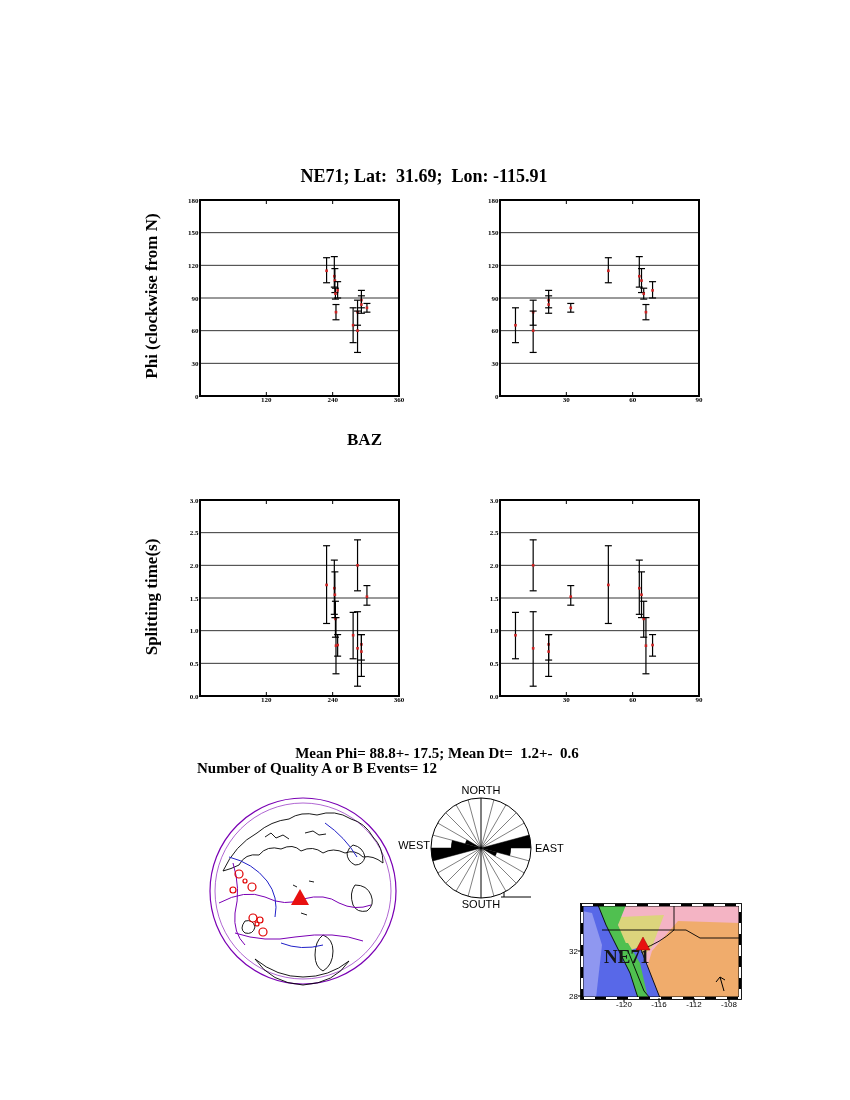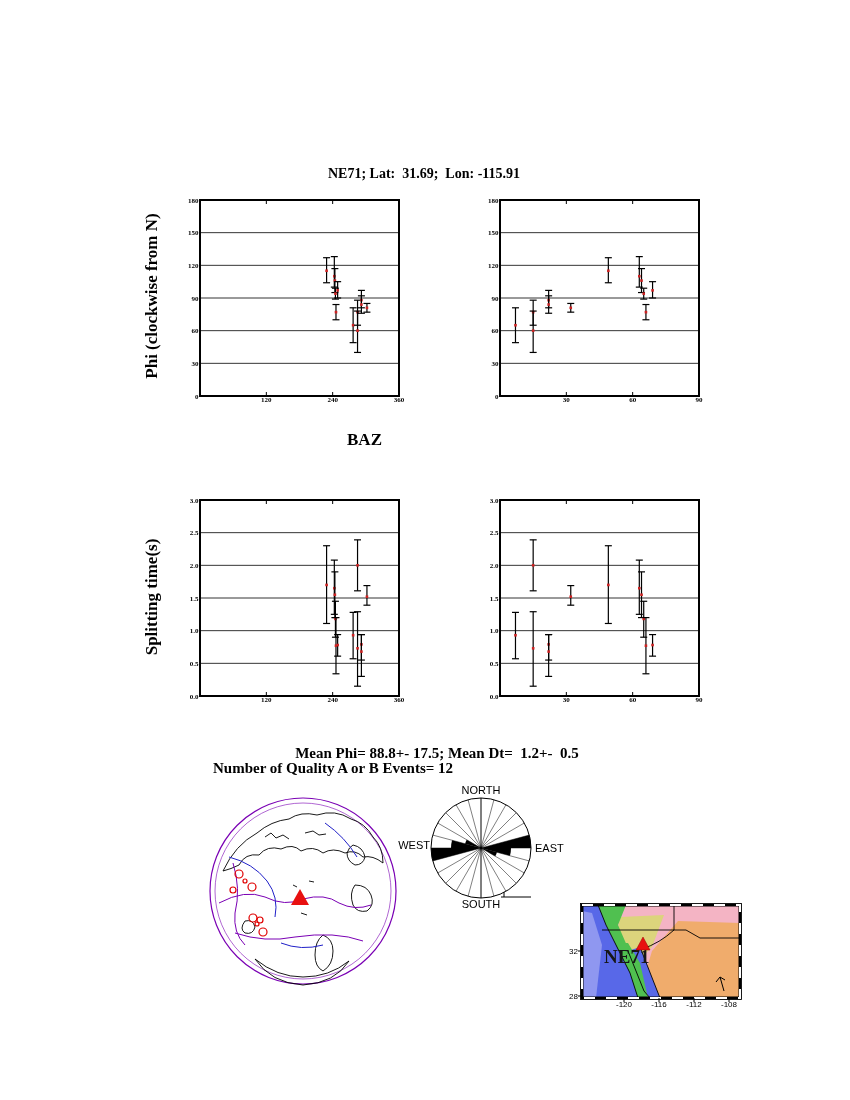--- a/index.html
+++ b/index.html
@@ -1,19 +1,19 @@
 <!DOCTYPE html>
 <html><head>
 <meta charset="utf-8">
 <style>
   html,body{margin:0;padding:0;background:#fff;}
   .page{position:relative;width:850px;height:1100px;background:#ffffff;overflow:hidden;
         font-family:"Liberation Serif",serif;color:#000;}
   .abs{position:absolute;}
-  .title{top:166px;left:124px;width:600px;text-align:center;font-size:14px;font-weight:bold;white-space:pre;}
+  .title{top:166px;left:124px;width:600px;text-align:center;font-size:18px;font-weight:bold;white-space:pre;}
   .ylab{font-size:17px;font-weight:bold;white-space:nowrap;transform:translate(-50%,-50%) rotate(-90deg);}
   .xlab{font-size:17px;font-weight:bold;text-align:right;}
   .meanline{font-size:15px;font-weight:bold;white-space:pre;}
   .chart{position:absolute;width:240px;height:220px;}
   .tick{font-family:"Liberation Serif",serif;font-weight:bold;font-size:7px;fill:#000;}
   .rose-lab{font-family:"Liberation Sans",sans-serif;font-size:11px;fill:#000;}
   .mtick{font-family:"Liberation Sans",sans-serif;font-size:8px;fill:#000;}
   .stname{font-family:"Liberation Serif",serif;font-weight:bold;font-size:19px;fill:#161616;}
 </style>
 </head>
@@ -310,22 +310,22 @@
       <line x1="70.64444444444445" y1="184.4" x2="70.64444444444445" y2="142.58666666666667" stroke="#000000" stroke-width="1.2"></line>
       <line x1="67.14444444444445" y1="184.4" x2="74.14444444444445" y2="184.4" stroke="#000000" stroke-width="1.2"></line>
       <line x1="67.14444444444445" y1="142.58666666666667" x2="74.14444444444445" y2="142.58666666666667" stroke="#000000" stroke-width="1.2"></line>
       <rect x="69.34444444444445" y="158.2733333333333" width="2.6" height="2.6" fill="#cc2222"></rect>
       <line x1="92.75555555555556" y1="113.18666666666667" x2="92.75555555555556" y2="93.58666666666666" stroke="#000000" stroke-width="1.2"></line>
       <line x1="89.25555555555556" y1="113.18666666666667" x2="96.25555555555556" y2="113.18666666666667" stroke="#000000" stroke-width="1.2"></line>
       <line x1="89.25555555555556" y1="93.58666666666666" x2="96.25555555555556" y2="93.58666666666666" stroke="#000000" stroke-width="1.2"></line>
       <rect x="91.45555555555556" y="103.39333333333333" width="2.6" height="2.6" fill="#cc2222"></rect>
     </svg>
 
-  <div class="abs meanline" style="left:137px;top:745px;width:600px;text-align:center;">Mean Phi= 88.8+- 17.5; Mean Dt=  1.2+-  0.5</div>
-  <div class="abs meanline" style="left:213px;top:760px;">Number of Quality A or B Events= 12</div>
+  <div class="abs meanline" style="left:137px;top:745px;width:600px;text-align:center;">Mean Phi= 88.8+- 17.5; Mean Dt=  1.2+-  0.6</div>
+  <div class="abs meanline" style="left:197px;top:760px;">Number of Quality A or B Events= 12</div>
 
   <svg class="abs" style="left:205px;top:793px;" width="196" height="196" viewBox="0 0 196 196">
     <circle cx="98" cy="98" r="93" fill="none" stroke="#7a00b4" stroke-width="1.2"></circle>
     <circle cx="98" cy="98" r="88" fill="none" stroke="#7a00b4" stroke-width="0.6"></circle>
 
     <g fill="none" stroke="#000" stroke-width="0.9" stroke-linejoin="round">
       <path d="M18,78 Q30,52 52,40 Q66,28 84,26 Q96,18 112,22 Q130,16 146,26 Q160,30 168,44 Q178,54 178,70 Q168,62 158,64 Q150,56 140,60 Q128,54 118,60 Q108,52 96,58 Q88,50 76,56 Q62,52 54,62 Q40,60 34,72 Q26,76 18,78 Z"></path>
       <path d="M60,44 l6,-4 l5,5 l7,-3 l6,4"></path>
       <path d="M100,40 l8,-2 l6,4 l7,-1"></path>
       <path d="M148,52 q10,2 12,12 q-2,8 -10,8 q-8,-4 -8,-12 q2,-6 6,-8 z"></path>

